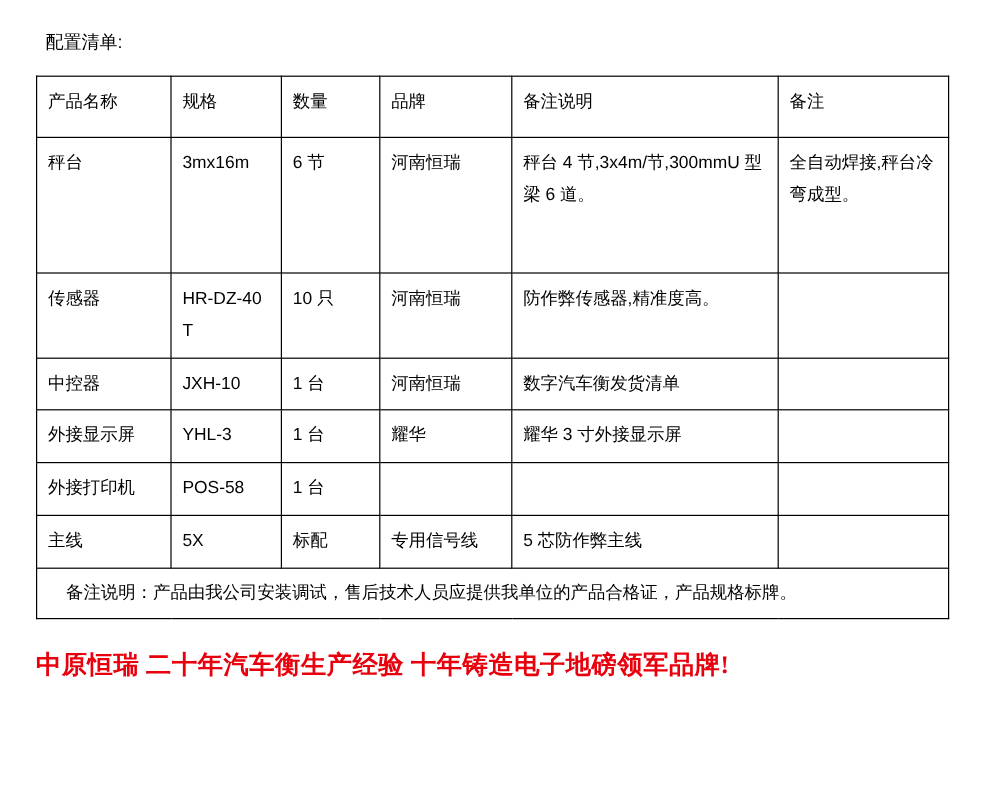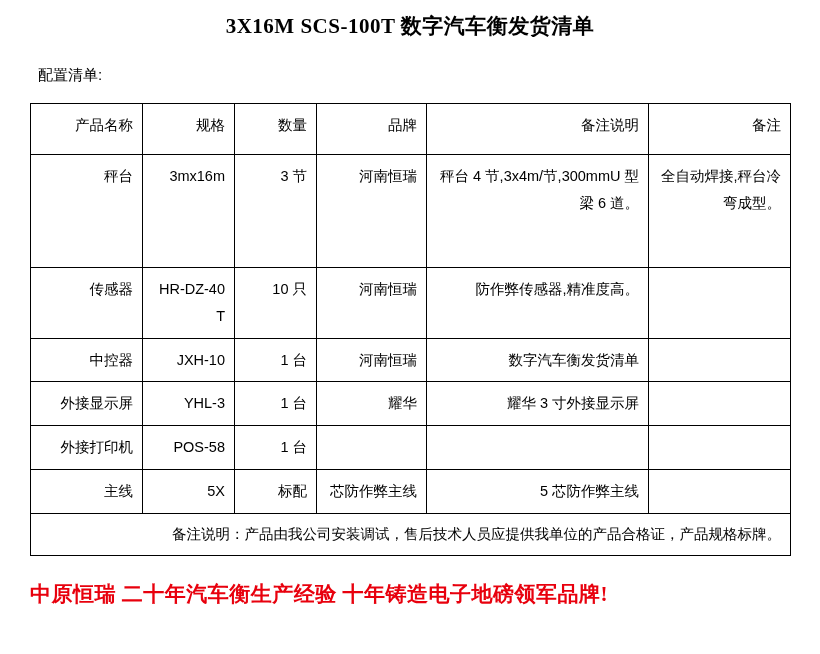--- a/index.html
+++ b/index.html
@@ -28,21 +28,20 @@
     padding-top: 12px;
     font-family: "Liberation Serif", serif;
   }
   .subtitle {
     font-size: 15px;
     margin: 26px 0 0 38px;
     font-family: Liberation Sans, sans-serif;
   }
   .table-wrap {
     margin: 18px 30px 16px 30px;
-    text-align: right;
   }
   table.spec {
     border-collapse: collapse;
     width: 760px;
     table-layout: fixed;
   }
   table.spec td {
     border: 1px solid #000000;
     font-size: 14.5px;
     padding: 8px 9px;
@@ -72,21 +71,20 @@
     font-weight: bold;
     font-family: "Liberation Serif", serif;
     letter-spacing: 0.5px;
   }
 </style>
 </head>
 <body>
 
 <div class="page">
 
-  <div class="doc-title">3X16M SCS-100T 数字汽车衡发货清单</div>
 
   <div class="subtitle">配置清单:</div>
 
   <div class="table-wrap">
     <table class="spec">
       <colgroup>
         <col class="col0">
           <col class="col1">
           <col class="col2">
         <col class="col3">
@@ -99,21 +97,21 @@
           <td>规格</td>
           <td>数量</td>
           <td>品牌</td>
           <td>备注说明</td>
           <td>备注</td>
         </tr>
 
         <tr class="r-ping">
           <td>秤台</td>
           <td>3mx16m</td>
-          <td>3 节</td>
+          <td>6 节</td>
           <td>河南恒瑞</td>
           <td>秤台 4 节,3x4m/节,300mmU 型梁 6 道。</td>
           <td>全自动焊接,秤台冷弯成型。</td>
         </tr>
 
         <tr>
           <td>传感器</td>
           <td>HR-DZ-40T</td>
           <td>10 只</td>
           <td>河南恒瑞</td>
@@ -146,21 +144,21 @@
           <td>1 台</td>
           <td></td>
           <td></td>
           <td></td>
         </tr>
 
         <tr>
           <td>主线</td>
           <td>5X</td>
           <td>标配</td>
-          <td>芯防作弊主线</td>
+          <td>专用信号线</td>
           <td>5 芯防作弊主线</td>
           <td></td>
         </tr>
 
         <tr class="r-note">
           <td colspan="6">备注说明：产品由我公司安装调试，售后技术人员应提供我单位的产品合格证，产品规格标牌。</td>
         </tr>
       </tbody>
     </table>
   </div>

